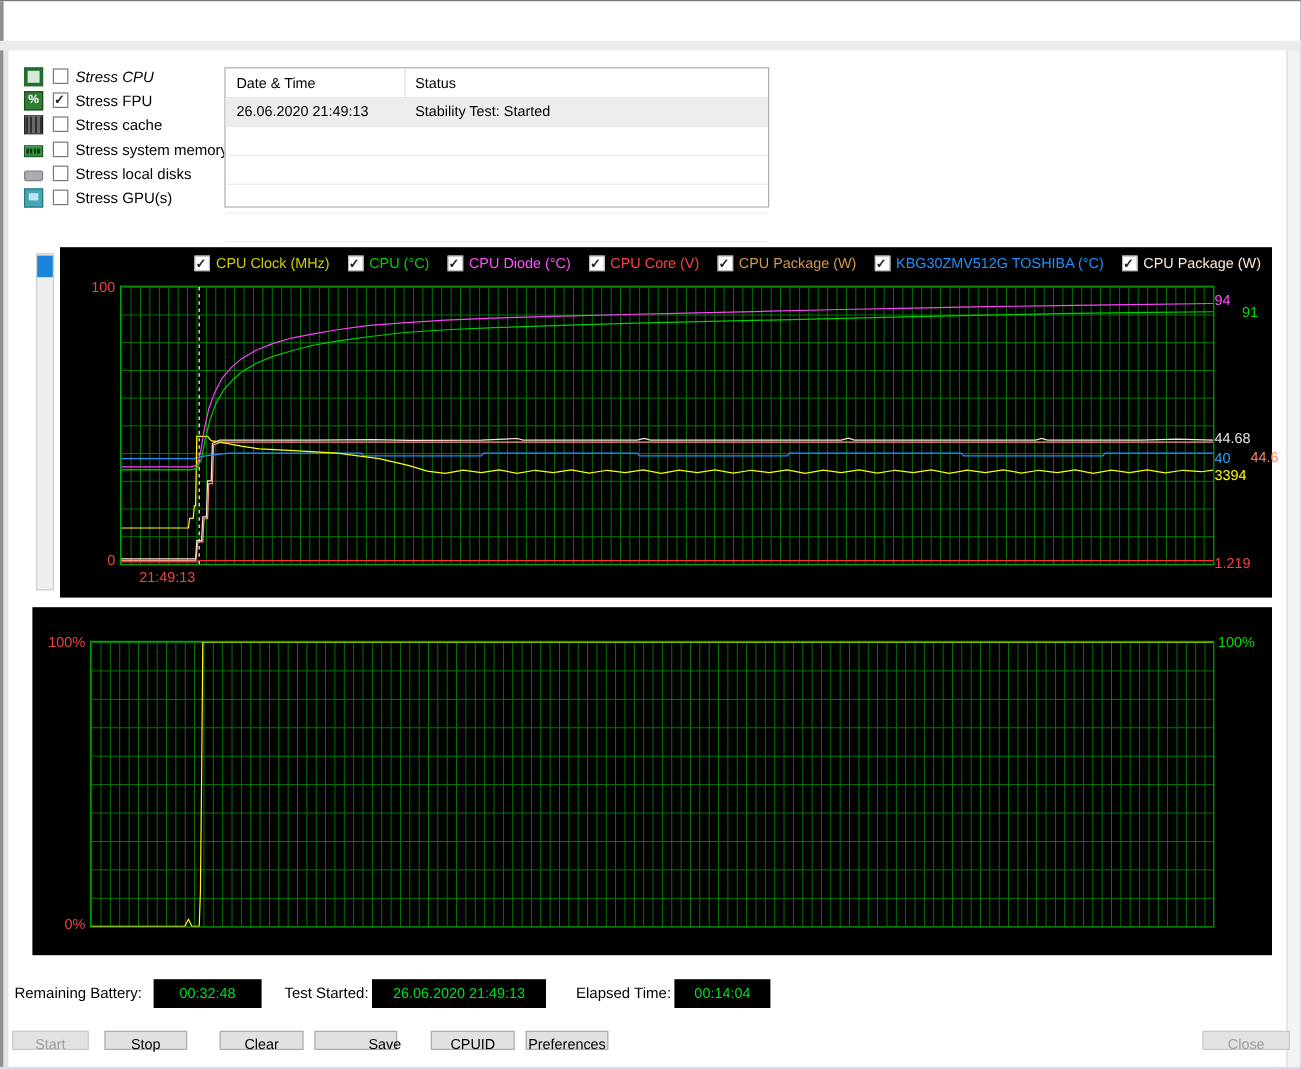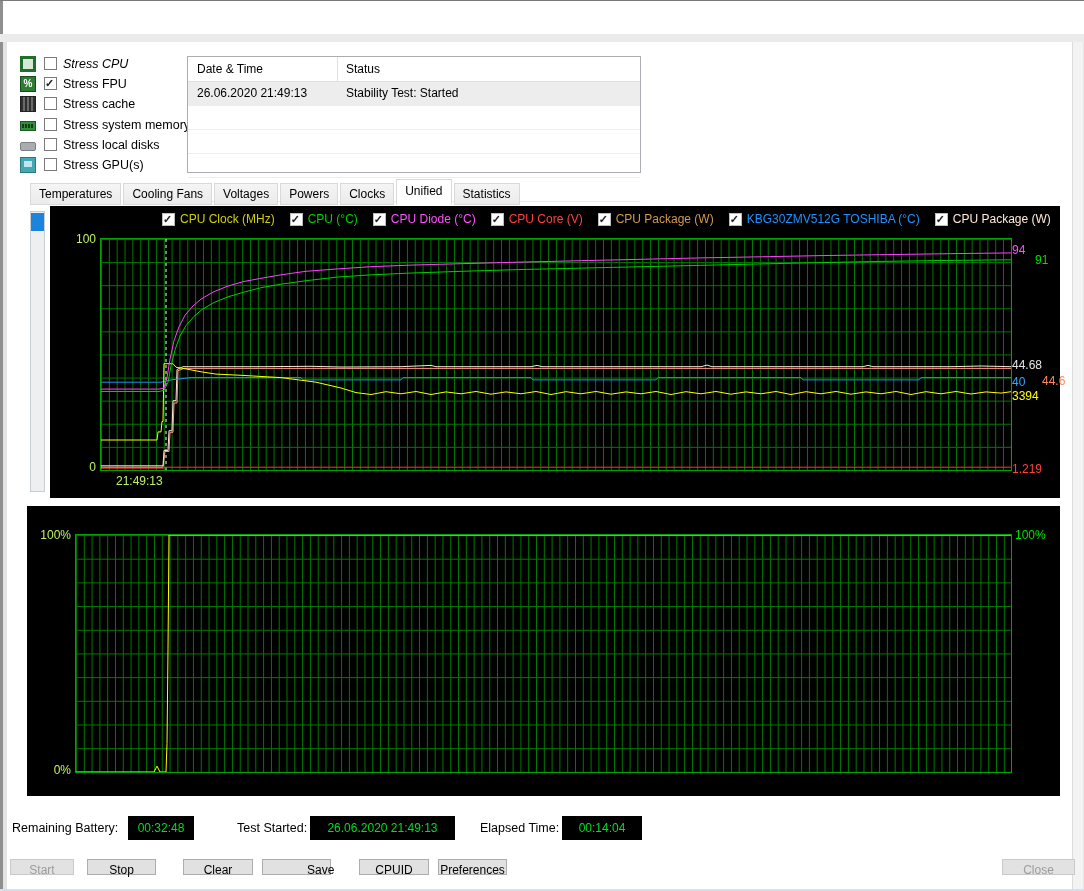--- a/index.html
+++ b/index.html
@@ -55,21 +55,21 @@
   
   .chart1{position:absolute;left:50px;top:205px;width:1010px;height:292px;background:#000;}
   .legend{position:absolute;left:112px;top:6px;display:flex;gap:15px;align-items:center;}
   .leg{display:flex;align-items:center;gap:5px;}
   .leg .cb{border-color:#bdbdbd;}
   .leg-label{font-size:12px;white-space:nowrap;}
   .plot1{position:absolute;left:50px;top:32px;width:910px;height:231px;border:1px solid #00a400;box-sizing:content-box;
     background:linear-gradient(to right,#007b00 1px,transparent 1px) 0 0/7.85px 100%,
                linear-gradient(to bottom,#007b00 1px,transparent 1px) 0 0/100% 23.1px,#000;}
   .plot1 svg,.plot2 svg{position:absolute;left:0;top:0;width:100%;height:100%;}
-  .axlab{position:absolute;font-size:12px;color:#bef264;}
+  .axlab{position:absolute;font-size:12px;color:#ef4444;}
   .ra{text-align:right;}
   .rv{position:absolute;font-size:12px;white-space:nowrap;}
 
   
   .chart2{position:absolute;left:27px;top:505px;width:1033px;height:290px;background:#000;}
   .c2-title{position:absolute;left:0;top:7px;width:100%;text-align:center;color:#fff;font-size:12px;font-weight:bold;}
   .plot2{position:absolute;left:48px;top:28px;width:935px;height:237px;border:1px solid #00a400;box-sizing:content-box;
     background:linear-gradient(to right,#007b00 1px,transparent 1px) 0 0/7.8px 100%,
                linear-gradient(to bottom,#007b00 1px,transparent 1px) 0 0/100% 23.7px,#000;}
 
@@ -136,29 +136,20 @@
     <div class="lt-row sel">
       <span class="lt-c1">26.06.2020 21:49:13</span>
       <span class="lt-c2">Stability Test: Started</span>
     </div>
     <div class="lt-row"></div>
     <div class="lt-row"></div>
     <div class="lt-row"></div>
     <div class="lt-row"></div>
   </div>
 
-  <div class="tabs">
-    <div class="tab">Temperatures</div>
-    <div class="tab">Cooling Fans</div>
-    <div class="tab">Voltages</div>
-    <div class="tab">Powers</div>
-    <div class="tab">Clocks</div>
-    <div class="tab active">Unified</div>
-    <div class="tab">Statistics</div>
-  </div>
 
   <div class="vslider">
     <div class="vthumb"></div>
   </div>
 
   <div class="chart1">
     <div class="legend">
       <label class="leg">
         <span class="cb checked"></span>
         <span class="leg-label" style="color: rgb(207, 207, 0);">CPU Clock (MHz)</span>
@@ -220,21 +211,21 @@
       <svg viewBox="0 0 935 237" preserveAspectRatio="none">
           <polyline points="0,237.0 78,237.0 81,231.1 84,237.0 90,237.0 91,208.6 92,113.8 93,0.0 935,0.0" fill="none" stroke="#ffff00" stroke-width="1"></polyline>
         </svg>
     </div>
     <div class="axlab ra" style="left:4px;top:22px;width:40px;">100%</div>
     <div class="axlab ra" style="left:4px;top:257px;width:40px;">0%</div>
     <div class="axlab" style="left: 988px; top: 22px; color: rgb(0, 221, 0);">100%</div>
   </div>
 
   <span class="stlabel" style="left:12px;">Remaining Battery:</span>
-  <div class="stbox" style="left:128px;width:66px;text-align:center;">00:32:48</div>
+  <div class="stbox" style="left:128px;width:90px;text-align:center;">00:32:48</div>
   <span class="stlabel" style="left:237px;">Test Started:</span>
   <div class="stbox" style="left:310px;width:145px;">26.06.2020 21:49:13</div>
   <span class="stlabel" style="left:480px;">Elapsed Time:</span>
   <div class="stbox" style="left:562px;width:80px;">00:14:04</div>
 
   <div class="btn disabled" style="left:10px;width:64px;">Start</div>
   <div class="btn" style="left:87px;width:69px;">Stop</div>
   <div class="btn" style="left:183px;width:70px;">Clear</div>
   <div class="btn" style="left:262px;width:69px;padding-left:44px;">Save</div>
   <div class="btn" style="left:359px;width:70px;">CPUID</div>

